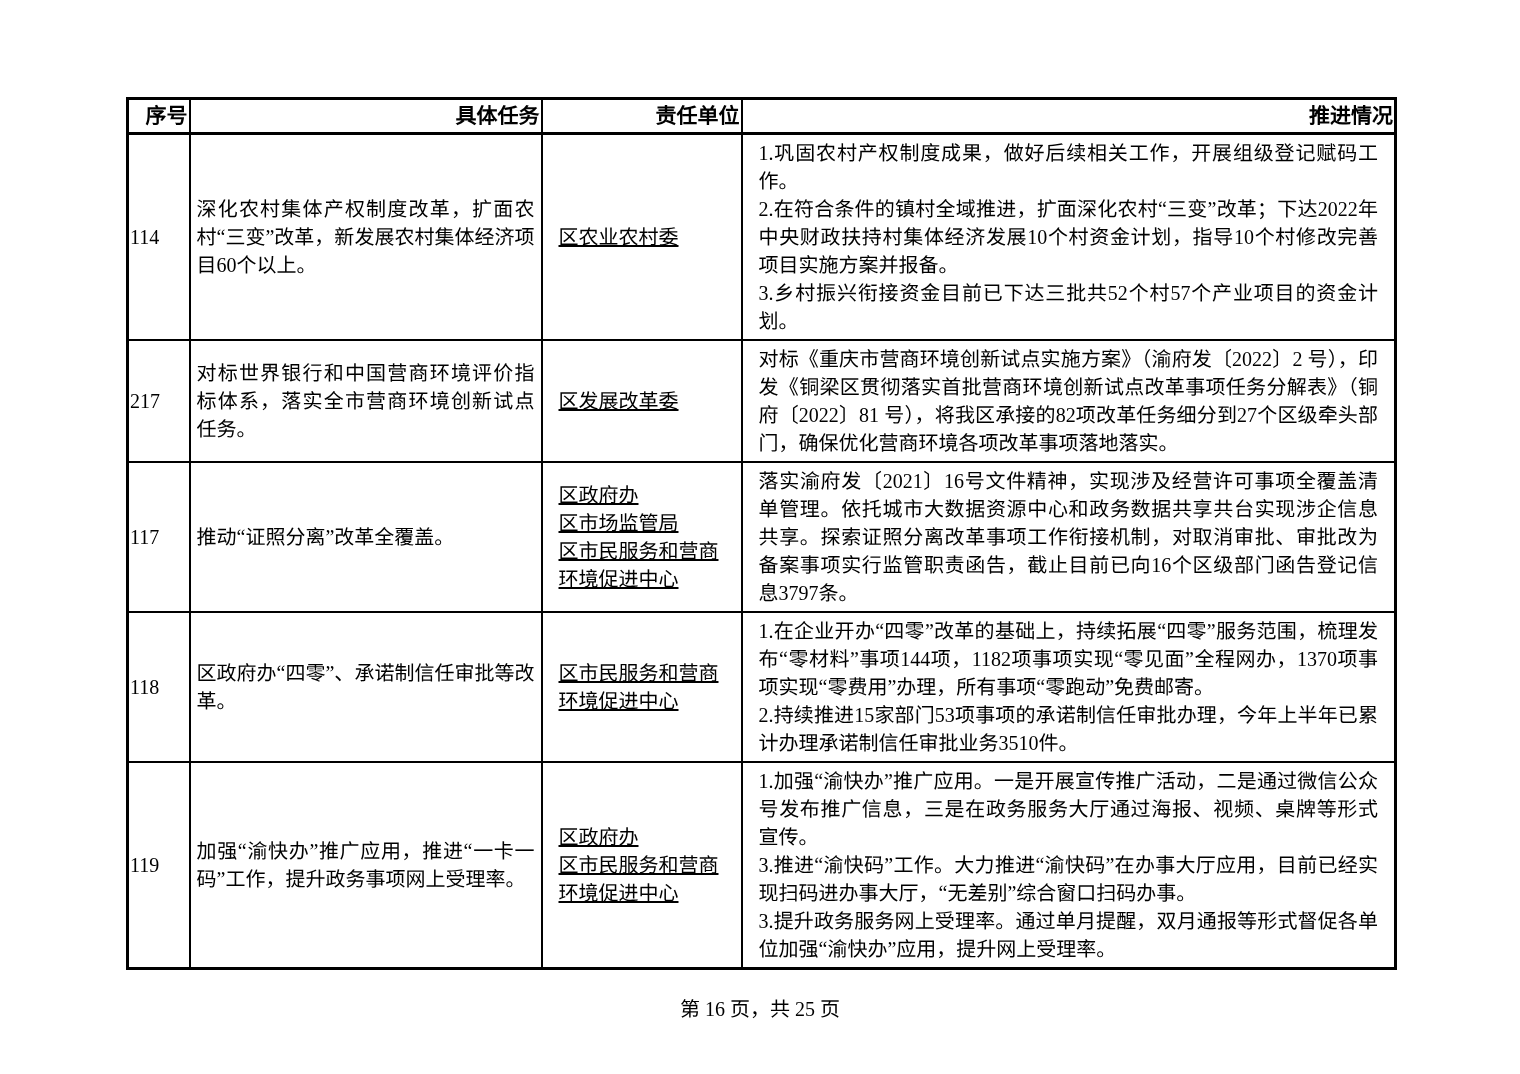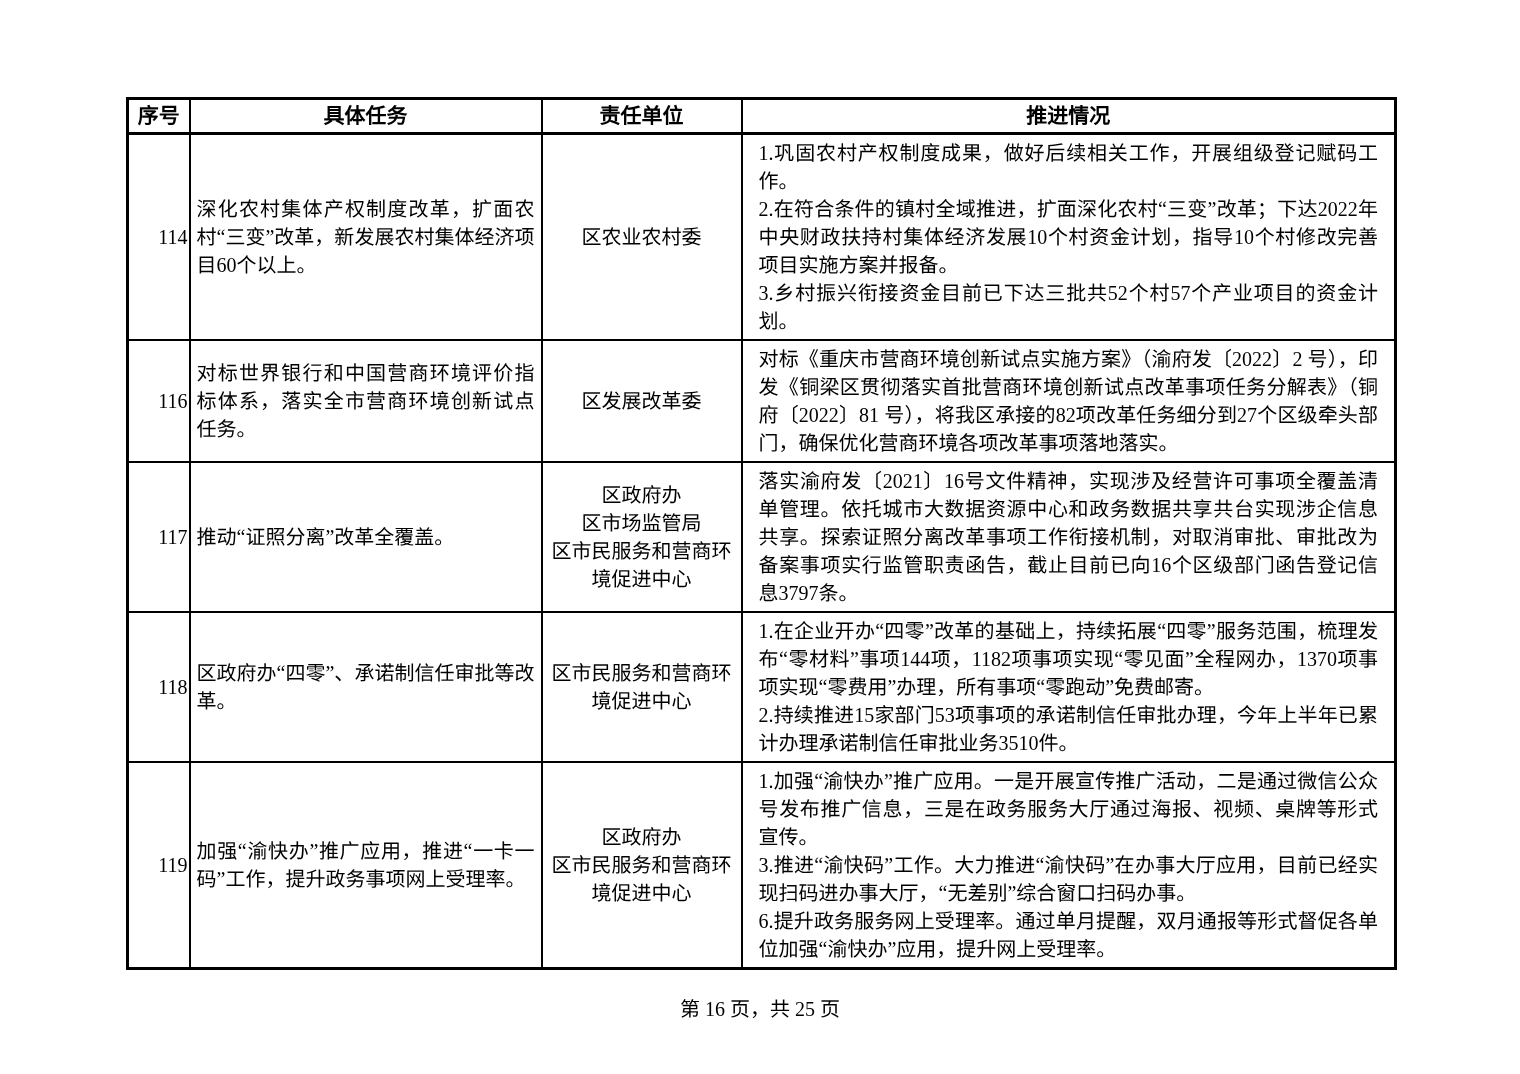--- a/index.html
+++ b/index.html
@@ -30,35 +30,36 @@
     border: 2px solid #000000;
     vertical-align: middle;
     font-size: 20px;
     line-height: 28px;
     overflow: hidden;
   }
   table.doc-table thead th {
     border-bottom: 3px solid #000000;
     font-weight: bold;
     font-size: 21px;
-    text-align: center;
+    text-align: right;
     height: 30px;
   }
   td.c-id {
-    text-align: right;
+    text-align: left;
     font-size: 21px;
   }
   td.c-task {
     text-align: justify;
     text-align-last: left;
     padding: 4px 6px;
   }
   td.c-unit {
-    text-align: center;
-    padding: 0 5px;
+    text-align: left;
+    padding: 0 16px;
+    text-decoration: underline;
   }
   td.c-prog {
     text-align: justify;
     text-align-last: left;
     padding: 4px 16px;
   }
   td.c-prog .para {
     text-align: justify;
   }
   .footer {
@@ -101,21 +102,21 @@
         </td>
         <td class="c-prog">
           <div class="para">1.巩固农村产权制度成果，做好后续相关工作，开展组级登记赋码工作。</div>
           <div class="para">2.在符合条件的镇村全域推进，扩面深化农村“三变”改革；下达2022年中央财政扶持村集体经济发展10个村资金计划，指导10个村修改完善项目实施方案并报备。</div>
           <div class="para">3.乡村振兴衔接资金目前已下达三批共52个村57个产业项目的资金计划。</div>
         </td>
       </tr>
 
 
       <tr style="height:110px">
-        <td class="c-id">116</td>
+        <td class="c-id">217</td>
         <td class="c-task">对标世界银行和中国营商环境评价指标体系，落实全市营商环境创新试点任务。</td>
         <td class="c-unit">
           <div>区发展改革委</div>
         </td>
         <td class="c-prog">
           <div class="para">对标《重庆市营商环境创新试点实施方案》（渝府发〔2022〕2 号），印发《铜梁区贯彻落实首批营商环境创新试点改革事项任务分解表》（铜府〔2022〕81 号），将我区承接的82项改革任务细分到27个区级牵头部门，确保优化营商环境各项改革事项落地落实。</div>
         </td>
       </tr>
 
       <tr style="height:122px">
@@ -146,21 +147,21 @@
       <tr style="height:182px">
         <td class="c-id">119</td>
         <td class="c-task">加强“渝快办”推广应用，推进“一卡一码”工作，提升政务事项网上受理率。</td>
         <td class="c-unit">
           <div>区政府办</div>
           <div>区市民服务和营商环境促进中心</div>
         </td>
         <td class="c-prog">
           <div class="para">1.加强“渝快办”推广应用。一是开展宣传推广活动，二是通过微信公众号发布推广信息，三是在政务服务大厅通过海报、视频、桌牌等形式宣传。</div>
           <div class="para">3.推进“渝快码”工作。大力推进“渝快码”在办事大厅应用，目前已经实现扫码进办事大厅，“无差别”综合窗口扫码办事。</div>
-          <div class="para">6.提升政务服务网上受理率。通过单月提醒，双月通报等形式督促各单位加强“渝快办”应用，提升网上受理率。</div>
+          <div class="para">3.提升政务服务网上受理率。通过单月提醒，双月通报等形式督促各单位加强“渝快办”应用，提升网上受理率。</div>
         </td>
       </tr>
 
     </tbody>
   </table>
 
   <div class="footer">第 16 页，共 25 页</div>
 
 </div>
 

